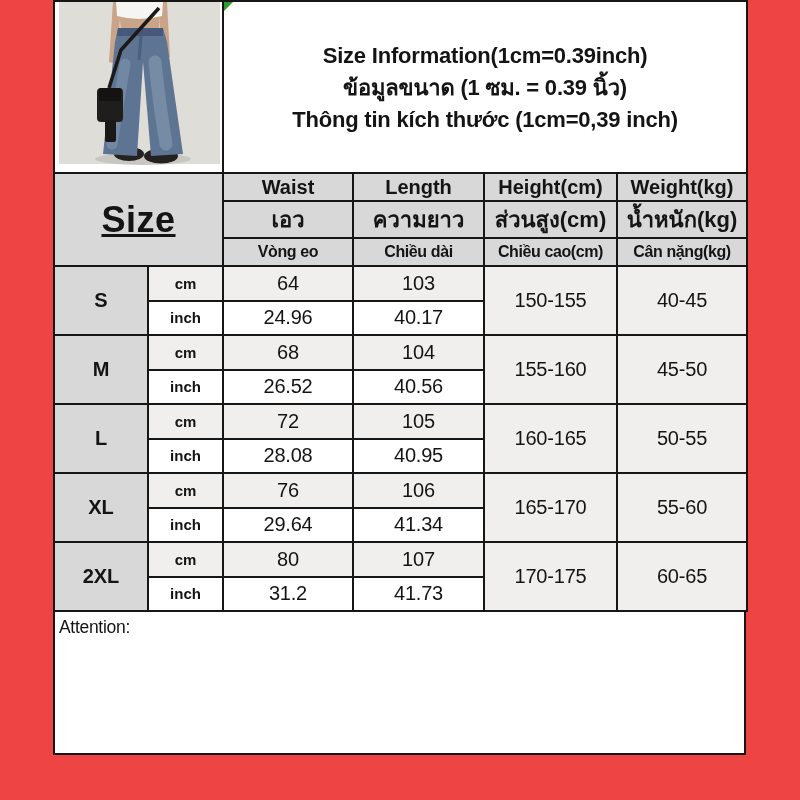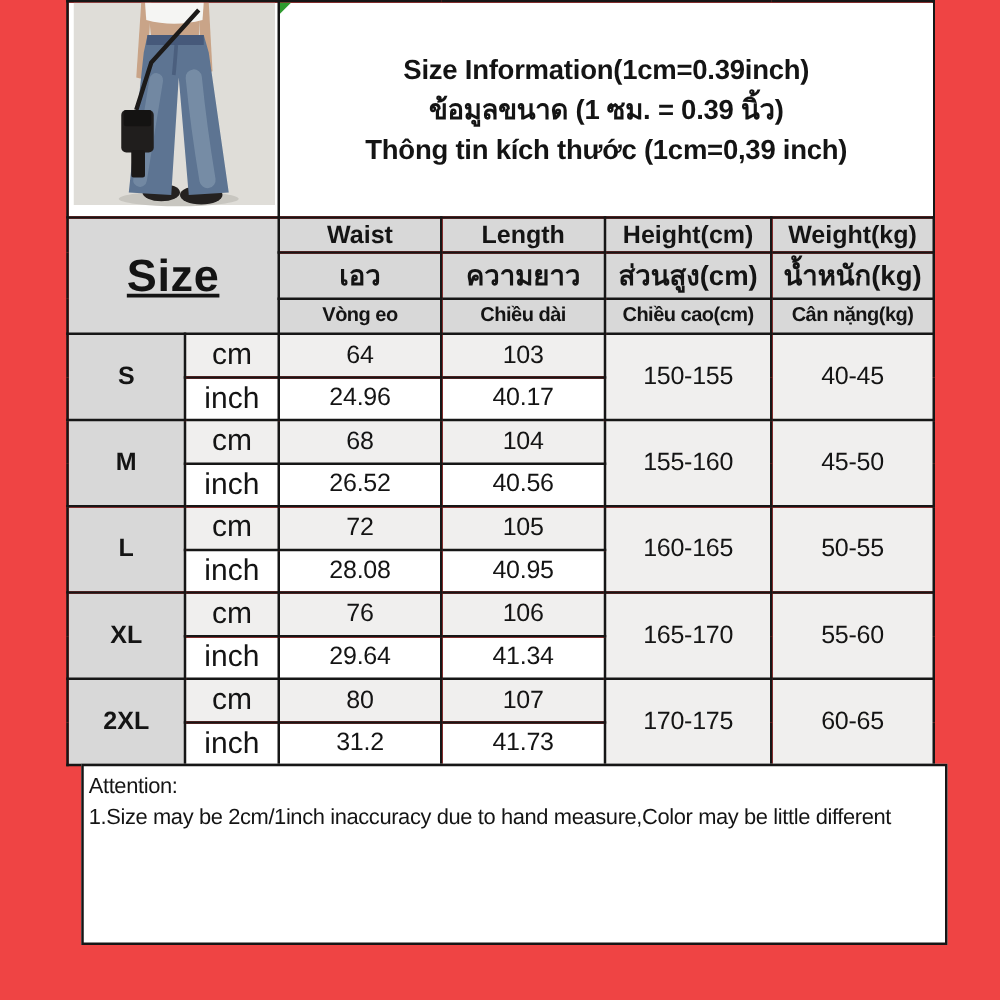--- a/index.html
+++ b/index.html
@@ -28,29 +28,29 @@
                  border-top:9px solid #2f9b2f; border-right:9px solid transparent; }
 
   
   td.hdr { background:#d8d8d8; font-weight:bold; height:28px; font-size:20px; white-space:nowrap; }
   td.hdr-th { font-size:22px; }
   td.hdr-vi { font-size:16px; letter-spacing:-0.4px; }
   td.size-big { background:#d8d8d8; font-weight:bold; font-size:36px; letter-spacing:0.5px;text-decoration:underline; }
 
   
   td.row-size { background:#d8d8d8; font-weight:bold; font-size:20px; }
-  td.unit { font-weight:normal; font-size:24px; }
+  td.unit { font-weight:bold; font-size:15px; }
   td.val  { font-weight:normal; font-size:20px; letter-spacing:-0.2px; }
   td.bg-light { background:#f0efee; }
   td.bg-white { background:#ffffff; }
   tr.sub { height:34.5px; }
 
   
   .attention-box { width:693px; height:145px; border:2px solid #161616; margin-top:-2px;
-                   background:#ffffff; padding:3px 2px 0 4px;margin-left:12px; }
+                   background:#ffffff; padding:3px 2px 0 4px; }
   .attention-box .att-line { font-size:17.5px; line-height:25px; letter-spacing:-0.3px;
                              white-space:nowrap; font-weight:normal; }
 </style>
 </head>
 <body>
 
 <div class="canvas">
   <div class="sheet">
 
     <table class="size-table">
@@ -183,17 +183,16 @@
       <tr class="sub">
         <td class="unit bg-white">inch</td>
         <td class="val bg-white">31.2</td>
         <td class="val bg-white">41.73</td>
       </tr>
     </tbody>
       </table>
 
     <div class="attention-box">
       <div class="att-line">Attention:</div>
-      <div class="att-line">1.Size may be 2cm/1inch inaccuracy due to hand measure,Color may be little different</div>
     </div>
 
   </div>
 </div>
 
 </body></html>

